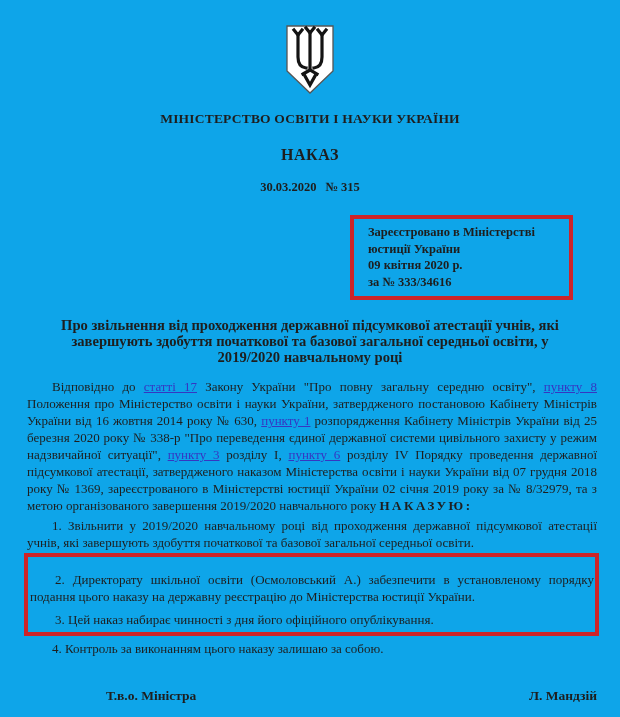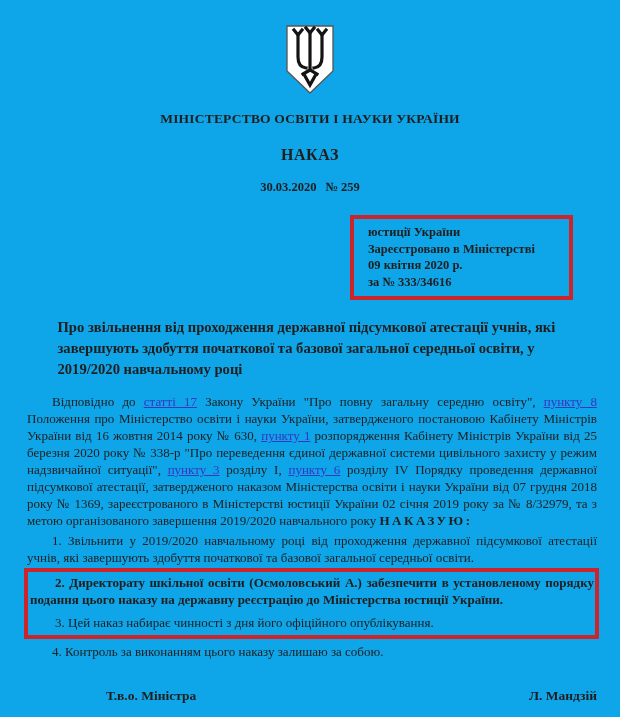--- a/index.html
+++ b/index.html
@@ -52,45 +52,45 @@
     width: 223px;
     border: 4px solid var(--accent_red, #cd2429);
     padding: 5px 6px 6px 14px;
     font-weight: bold;
     font-size: 12.5px;
     line-height: 16.5px;
   }
   .title {
     margin: 17px auto 0;
     width: 505px;
-    text-align: left;
+    text-align: center;
     font-weight: bold;
     font-size: 14.6px;
-    line-height: 21px;
+    line-height: 16px;
   }
   .content {
     margin: 13px 23px 0 27px;
     font-size: 13px;
     line-height: 17px;
     text-align: justify;
   }
   .intro { text-indent: 25px; }
   .item { margin-top: 3px; text-indent: 25px; }
   .doclink {
     color: var(--link_blue, #3636c2);
     text-decoration: underline;
     cursor: pointer;
   }
   .order-word { font-weight: bold; letter-spacing: 2.5px; }
   .highlight-box {
     margin: 2px -2px 0 -3px;
     border: 4px solid var(--accent_red, #cd2429);
     padding: 1px 1px 4px 2px;
   }
-  .highlight-box .item:first-child { margin-top: 1px; font-weight: bold; }
+  .highlight-box .item:first-child { margin-top: 13px; }
   .highlight-box .item-last { margin-top: 6px; }
   .item-final { margin-top: 4px; }
   .signature-row {
     position: absolute;
     left: 106px;
     right: 23px;
     bottom: 13px;
     display: flex;
     justify-content: space-between;
     font-weight: bold;
@@ -116,25 +116,25 @@
         <path d="M27 46 L20 50 M27 46 L34 50"></path>
         <path d="M22 52 L27 61 L32 52"></path>
       </g>
     </svg>
   </div>
 
   <div class="ministry">МІНІСТЕРСТВО ОСВІТИ І НАУКИ УКРАЇНИ</div>
 
   <div class="doc-type">НАКАЗ</div>
 
-  <div class="date-line"><span>30.03.2020</span><span class="num">№ 259</span></div>
+  <div class="date-line"><span>30.03.2020</span><span class="num">№ 315</span></div>
 
   <div class="reg-box">
+    <div>Зареєстровано в Міністерстві</div>
     <div>юстиції України</div>
-    <div>Зареєстровано в Міністерстві</div>
     <div>09 квітня 2020 р.</div>
     <div>за № 333/34616</div>
   </div>
 
   <div class="title">Про звільнення від проходження державної підсумкової атестації учнів, які завершують здобуття початкової та базової загальної середньої освіти, у 2019/2020 навчальному році</div>
 
   <div class="content">
     <p class="intro"><span>Відповідно до </span><a class="doclink">статті 17</a><span> Закону України "Про повну загальну середню освіту", </span><a class="doclink">пункту 8</a><span> Положення про Міністерство освіти і науки України, затвердженого постановою Кабінету Міністрів України від 16 жовтня 2014 року № 630, </span><a class="doclink">пункту 1</a><span> розпорядження Кабінету Міністрів України від 25 березня 2020 року № 338-р "Про переведення єдиної державної системи цивільного захисту у режим надзвичайної ситуації", </span><a class="doclink">пункту 3</a><span> розділу І, </span><a class="doclink">пункту 6</a><span> розділу IV Порядку проведення державної підсумкової атестації, затвердженого наказом Міністерства освіти і науки України від 07 грудня 2018 року № 1369, зареєстрованого в Міністерстві юстиції України 02 січня 2019 року за № 8/32979, та з метою організованого завершення 2019/2020 навчального року </span><span class="order-word">НАКАЗУЮ:</span></p>
 
     <p class="item">1. Звільнити у 2019/2020 навчальному році від проходження державної підсумкової атестації учнів, які завершують здобуття початкової та базової загальної середньої освіти.</p>

